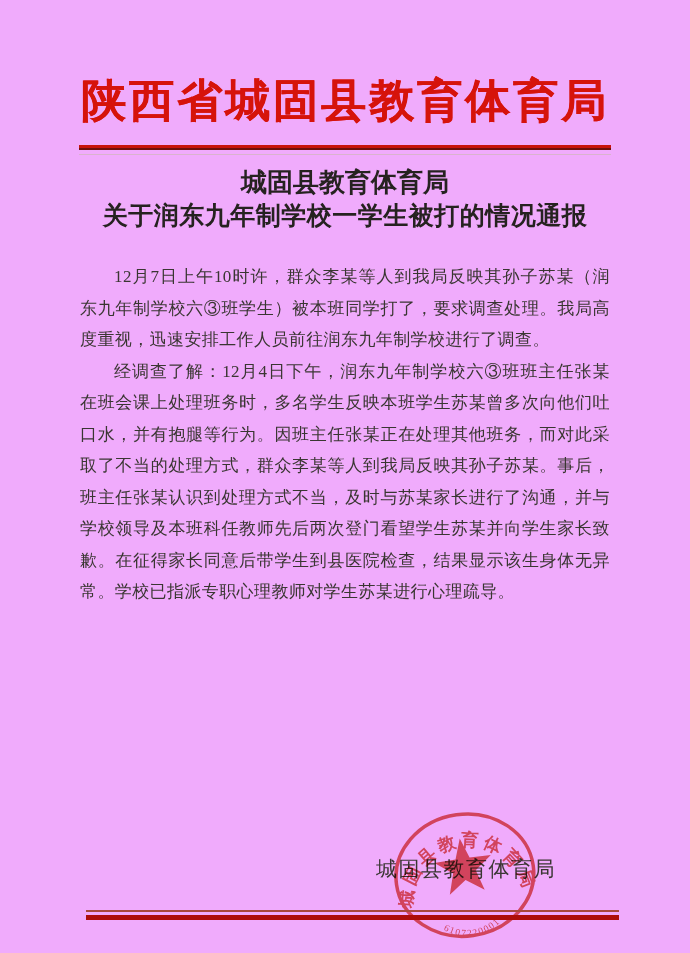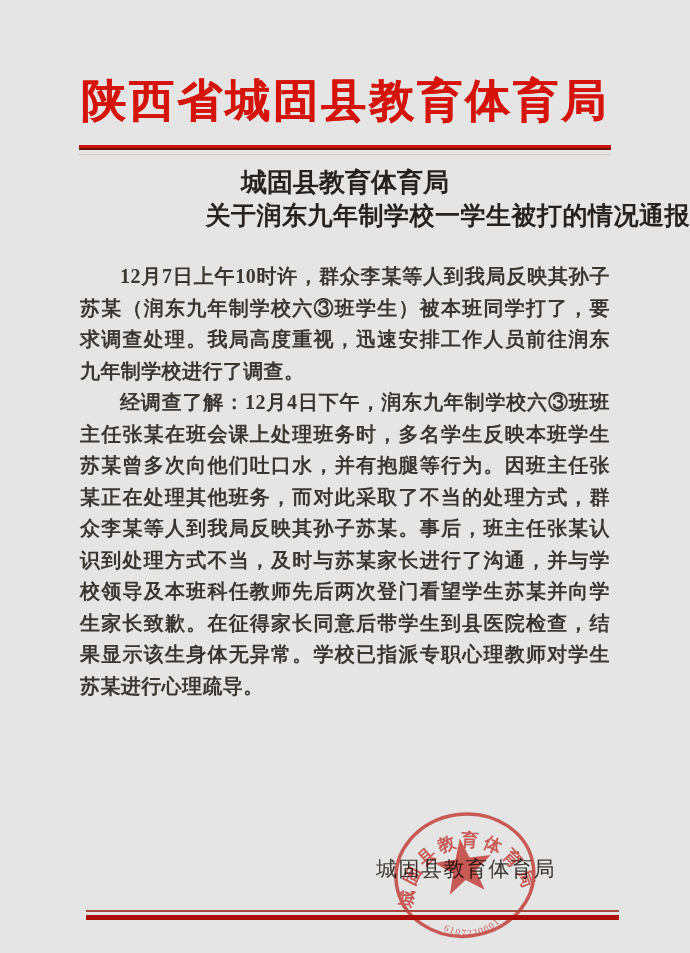--- a/index.html
+++ b/index.html
@@ -1,21 +1,21 @@
 <!DOCTYPE html>
 <html><head>
 <meta charset="utf-8">
 <style>
   * { margin: 0; padding: 0; box-sizing: border-box; }
   html, body { background: #ffffff; }
   .page {
     position: relative;
     width: 690px;
     height: 953px;
-    background: #e5e5e5;
+    background: #f0abfc;
     font-family: "Liberation Serif", "DejaVu Serif", serif;
     overflow: hidden;
   }
   .letterhead {
     padding-top: 72px;
     text-align: center;
     font-size: 45px;
     font-weight: bold;
     letter-spacing: 3px;
     color: #d6130b;
@@ -38,36 +38,35 @@
   }
   .doc-title1 {
     margin-top: 12px;
     text-align: center;
     font-size: 26px;
     font-weight: bold;
     color: #262220;
     line-height: 32px;
   }
   .doc-title2 {
-    text-align: right;
+    text-align: center;
     font-size: 25px;
     font-weight: bold;
     color: #262220;
     line-height: 33px;
     letter-spacing: 0.5px;
   }
   .body-text {
     margin: 29px 80px 0 80px;
-    font-size: 20px;
+    font-size: 17px;
     line-height: 31.5px;
     color: #3a3632;
     text-align: justify;
     text-justify: inter-character;
     letter-spacing: 0.4px;
-    font-weight: bold;
   }
   .body-text p { text-indent: 2em; margin: 0; }
   .sig-block {
     position: absolute;
     left: 346px;
     top: 856px;
     width: 240px;
     text-align: center;
     color: #3a3632;
   }

